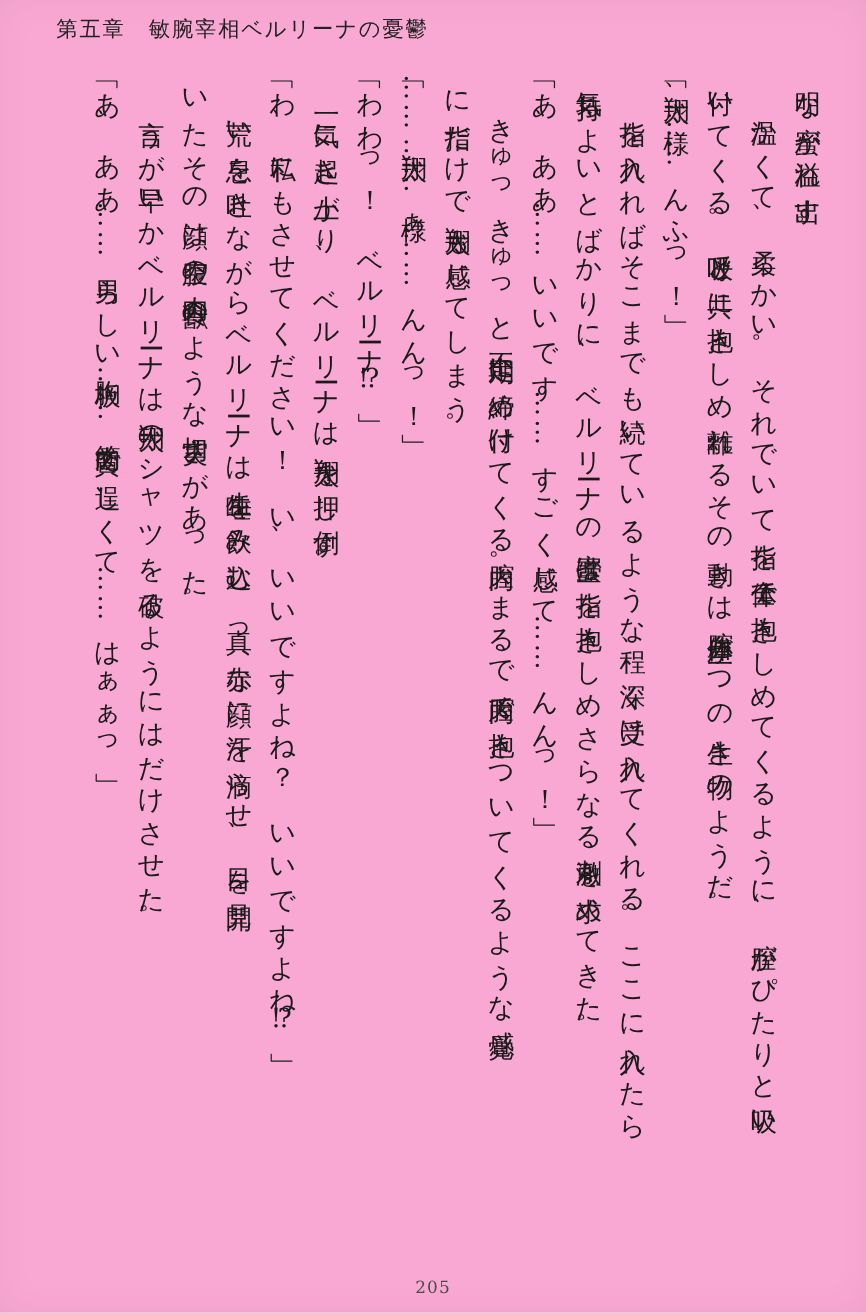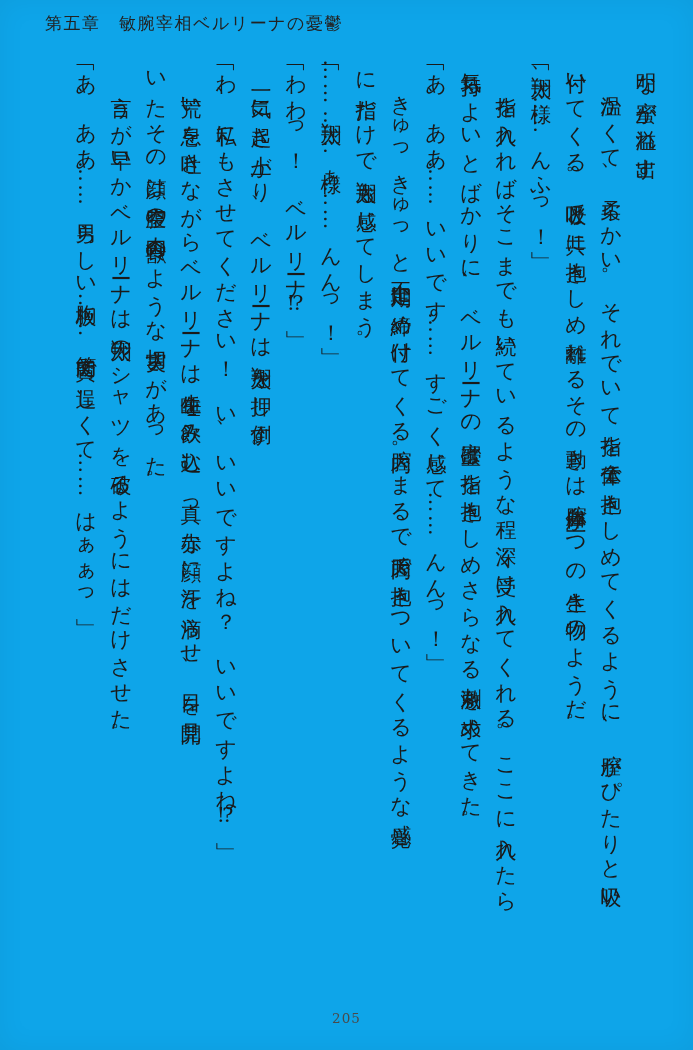--- a/index.html
+++ b/index.html
@@ -5,21 +5,21 @@
   html, body {
     margin: 0;
     padding: 0;
     background: #e8e8e6;
   }
   .page {
     position: relative;
     width: 693px;
     height: 1050px;
     margin: 0 auto;
-    background: #0ea5e9;
+    background: #f9a8d4;
     box-shadow: inset 0 0 28px rgba(0,0,0,0.05);
     overflow: hidden;
     font-family: "DejaVu Serif", "Liberation Serif", serif;
     color: #1c1c1c;
   }
   .chapter-header {
     position: absolute;
     top: 12px;
     left: 45px;
     font-size: 17px;
@@ -38,21 +38,21 @@
     font-size: 21px;
     line-height: 35px;
     letter-spacing: 2.2px;
     color: #1a1a1a;
   }
   .tline {
     white-space: nowrap;
   }
   .page-number {
     position: absolute;
-    bottom: 24px;
+    bottom: 12px;
     left: 0;
     width: 100%;
     text-align: center;
     font-size: 13.5px;
     letter-spacing: 1px;
     color: #4a4a4a;
     margin-top: 28px;
   }
 </style>
 </head>

